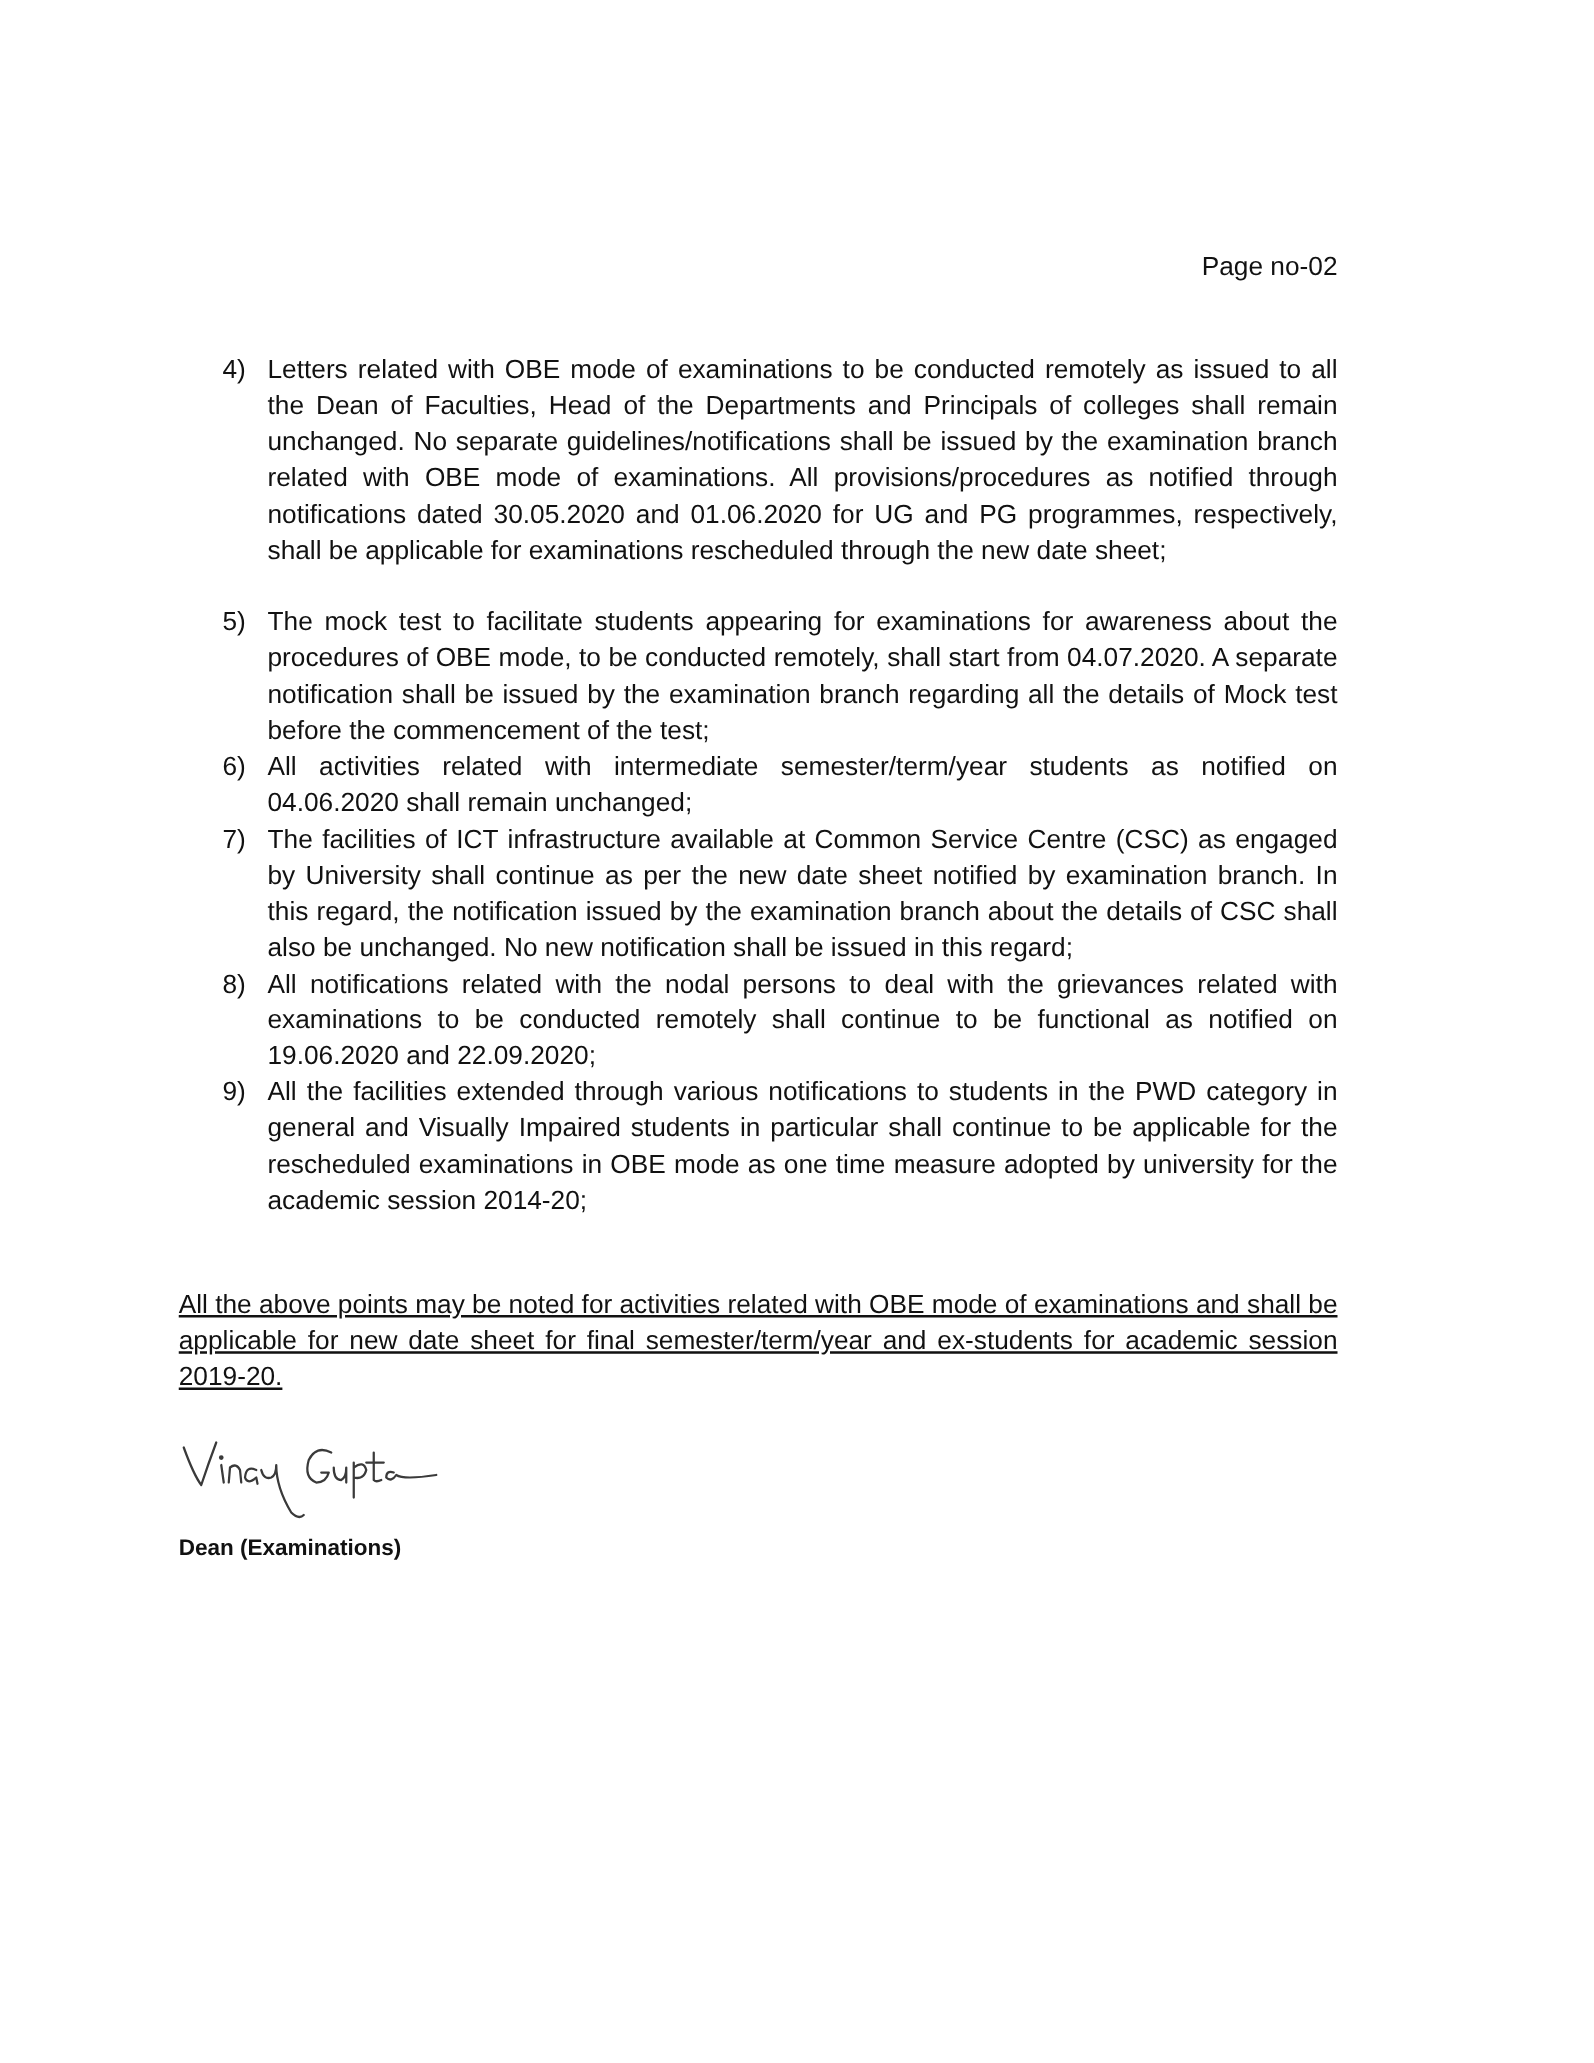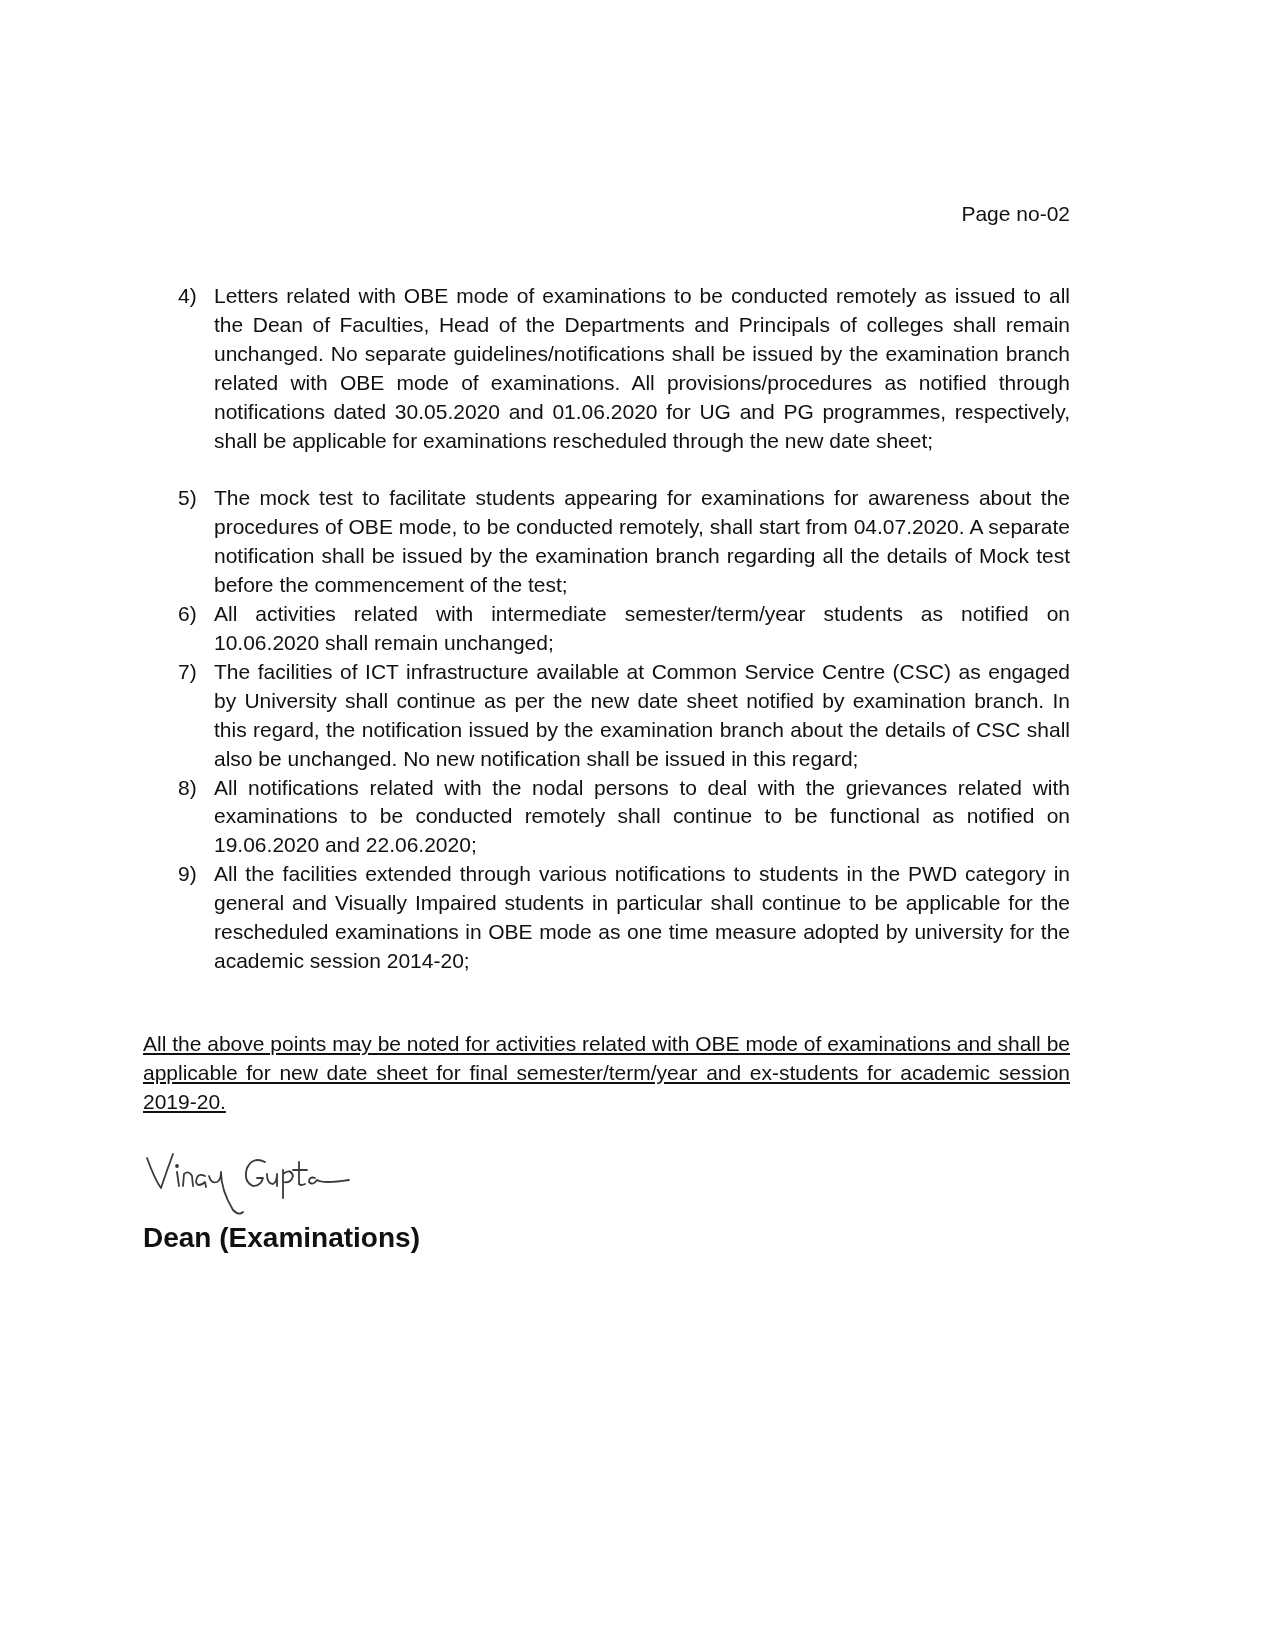--- a/index.html
+++ b/index.html
@@ -8,47 +8,47 @@
   .page-no { position: absolute; top: 200px; right: 205px; font-size: 21px; line-height: 28px; }
   .list { position: absolute; left: 178px; top: 282px; width: 892px; margin: 0; padding: 0; list-style: none; }
   .item { position: relative; padding-left: 36px; font-size: 21px; line-height: 28.9px;
           text-align: justify; }
   .item .num { position: absolute; left: 0; top: 0; }
   .item .txt { display: block; }
   .item.gap-after { margin-bottom: 29px; }
   .closing { position: absolute; left: 143px; top: 1029px; width: 927px; font-size: 21px;
              line-height: 29px; text-align: justify; text-decoration: underline; }
   .signature { position: absolute; left: 143px; top: 1140px; width: 220px; height: 80px; }
-  .signer { position: absolute; left: 143px; top: 1224px; font-size: 28px; font-weight: bold; line-height: 28px; }
+  .signer { position: absolute; left: 143px; top: 1224px; font-size: 18px; font-weight: bold; line-height: 28px; }
 </style>
 </head>
 <body>
 
 <div class="page-no">Page no-02</div>
 
 <ol class="list">
   <li class="item gap-after">
     <span class="num">4)</span>
     <span class="txt">Letters related with OBE mode of examinations to be conducted remotely as issued to all the Dean of Faculties, Head of the Departments and Principals of colleges shall remain unchanged. No separate guidelines/notifications shall be issued by the examination branch related with OBE mode of examinations. All provisions/procedures as notified through notifications dated 30.05.2020 and 01.06.2020 for UG and PG programmes, respectively, shall be applicable for examinations rescheduled through the new date sheet;</span>
   </li>
   <li class="item">
     <span class="num">5)</span>
     <span class="txt">The mock test to facilitate students appearing for examinations for awareness about the procedures of OBE mode, to be conducted remotely, shall start from 04.07.2020. A separate notification shall be issued by the examination branch regarding all the details of Mock test before the commencement of the test;</span>
   </li>
   <li class="item">
     <span class="num">6)</span>
-    <span class="txt">All activities related with intermediate semester/term/year students as notified on 10.06.2020 shall remain unchanged;</span>
+    <span class="txt">All activities related with intermediate semester/term/year students as notified on 04.06.2020 shall remain unchanged;</span>
   </li>
   <li class="item">
     <span class="num">7)</span>
     <span class="txt">The facilities of ICT infrastructure available at Common Service Centre (CSC) as engaged by University shall continue as per the new date sheet notified by examination branch. In this regard, the notification issued by the examination branch about the details of CSC shall also be unchanged. No new notification shall be issued in this regard;</span>
   </li>
   <li class="item">
     <span class="num">8)</span>
-    <span class="txt">All notifications related with the nodal persons to deal with the grievances related with examinations to be conducted remotely shall continue to be functional as notified on 19.06.2020 and 22.06.2020;</span>
+    <span class="txt">All notifications related with the nodal persons to deal with the grievances related with examinations to be conducted remotely shall continue to be functional as notified on 19.06.2020 and 22.09.2020;</span>
   </li>
   <li class="item">
     <span class="num">9)</span>
     <span class="txt">All the facilities extended through various notifications to students in the PWD category in general and Visually Impaired students in particular shall continue to be applicable for the rescheduled examinations in OBE mode as one time measure adopted by university for the academic session 2014-20;</span>
   </li>
 </ol>
 
 <div class="closing">All the above points may be noted for activities related with OBE mode of examinations and shall be applicable for new date sheet for final semester/term/year and ex-students for academic session 2019-20.</div>
 
 <svg class="signature" viewBox="0 0 220 80" fill="none" stroke="#3a3a3a" stroke-width="1.8" stroke-linecap="round" stroke-linejoin="round">

